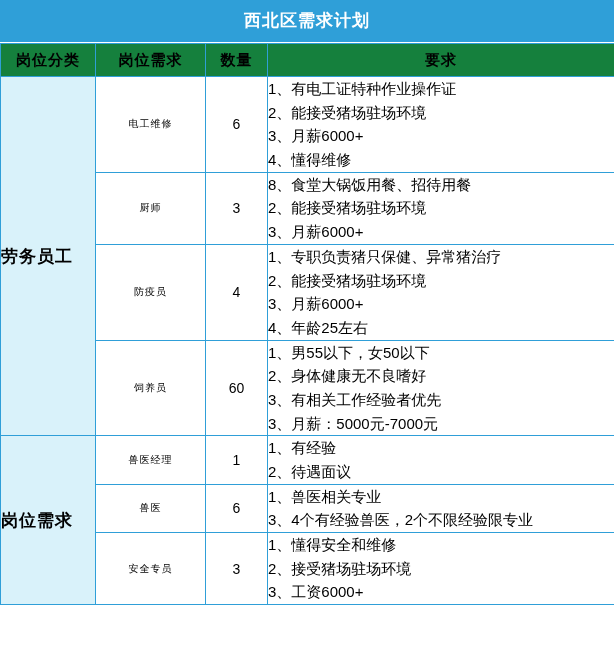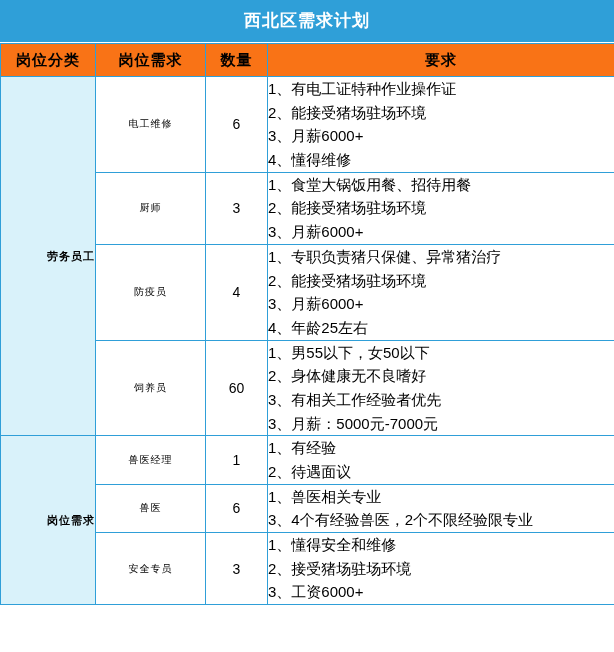--- a/index.html
+++ b/index.html
@@ -36,32 +36,32 @@
     border-collapse: collapse;
     table-layout: fixed;
     width: 614px;
   }
   table.grid td, table.grid th {
     border: 1px solid #2f9fd8;
     padding: 0;
     vertical-align: middle;
   }
   .hdr td {
-    background: #f97316;
+    background: #15803d;
     font-weight: bold;
     font-size: 15px;
     text-align: center;
     height: 32px;
     letter-spacing: 1px;
   }
   .cat-cell {
     background: #d9f2fa;
-    text-align: right;
+    text-align: left;
     font-weight: bold;
-    font-size: 11px;
+    font-size: 17px;
     letter-spacing: 1px;
   }
   .job-cell {
     text-align: center;
     font-size: 10px;
     letter-spacing: 1px;
   }
   .qty-cell {
     text-align: center;
     font-size: 14px;
@@ -109,21 +109,21 @@
             <div>1、有电工证特种作业操作证</div>
             <div>2、能接受猪场驻场环境</div>
             <div>3、月薪6000+</div>
             <div>4、懂得维修</div>
           </td>
         </tr>
         <tr>
           <td class="job-cell">厨师</td>
           <td class="qty-cell">3</td>
           <td class="req-cell">
-            <div>1、食堂大锅饭用餐、招待用餐</div>
+            <div>8、食堂大锅饭用餐、招待用餐</div>
             <div>2、能接受猪场驻场环境</div>
             <div>3、月薪6000+</div>
           </td>
         </tr>
         <tr>
           <td class="job-cell">防疫员</td>
           <td class="qty-cell">4</td>
           <td class="req-cell">
             <div>1、专职负责猪只保健、异常猪治疗</div>
             <div>2、能接受猪场驻场环境</div>

